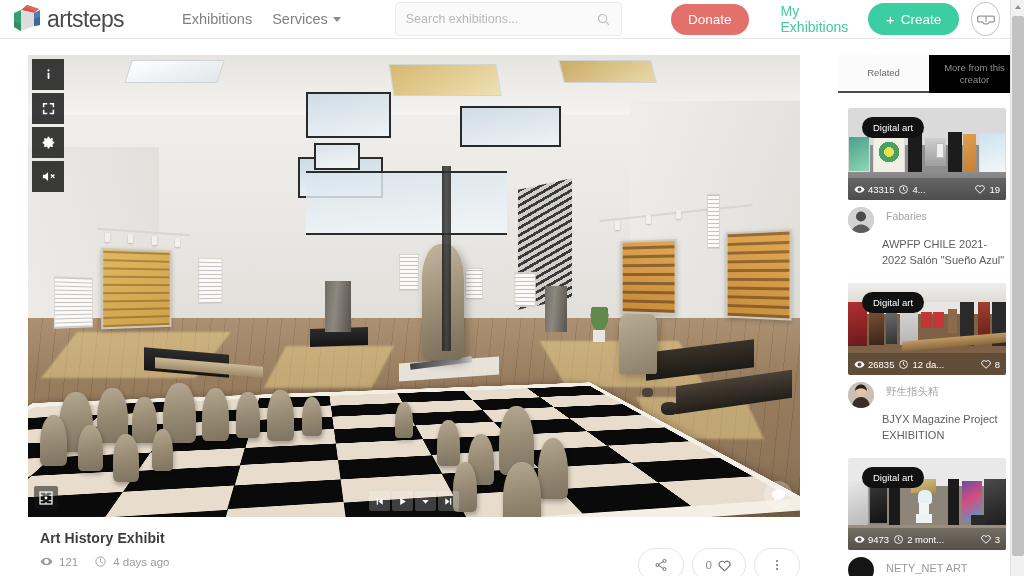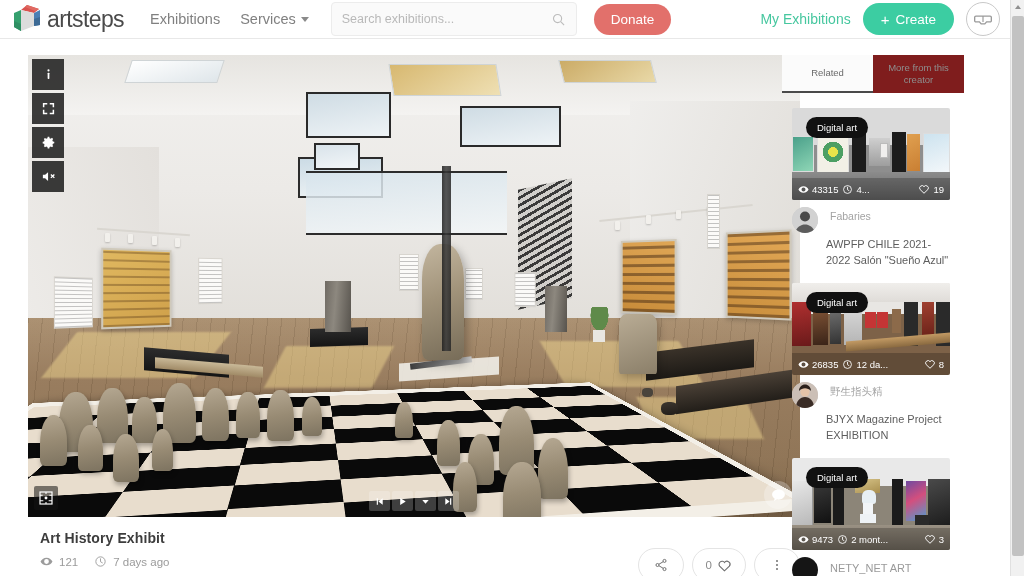--- a/index.html
+++ b/index.html
@@ -12,20 +12,21 @@
   }
 
   
   .header {
     position: absolute; top: 0; left: 0;
     width: 1010px; height: 39px;
     background: #ffffff;
     border-bottom: 1px solid #e8e8e8;
     display: flex; align-items: center;
     z-index: 50;
+    gap: 32px;
   }
   .logo-wrap { display: flex; align-items: center; margin-left: 10px; cursor: pointer; }
   .logo-mark { width: 34px; height: 34px; position: relative; }
   .logo-text {
     font-size: 23px; color: #4a4a4a; letter-spacing: -0.6px;
     margin-left: 3px; font-weight: 400;
   }
   .nav-links { display: flex; align-items: flex-end; margin-left: 26px; gap: 20px; }
   .nav-link {
     font-size: 14.5px; color: #808080; cursor: pointer;
@@ -382,27 +383,27 @@
     height: 34px; min-width: 46px;
     border: 1px solid #e4e4e4; border-radius: 18px;
     background: #fff; cursor: pointer;
     display: flex; align-items: center; justify-content: center;
     gap: 5px; padding: 0 13px;
     font-size: 11.5px; color: #8a8a8a;
   }
 
   
   .sidebar {
-    position: absolute; left: 782px; top: 55px;
+    position: absolute; left: 838px; top: 55px;
     width: 182px; height: 521px;
     overflow: hidden;
   }
   .tabs { display: flex; height: 38px; }
   .tab {
-    flex: 1; background: #7f1d1d;
+    flex: 1; background: #000000;
     display: flex; align-items: center; justify-content: center;
     text-align: center;
     font-size: 9.5px; color: #8e8e8e; cursor: pointer;
     line-height: 1.25; padding: 0 4px;
   }
   .tab.active {
     background: #fbfbfb; color: #6a6a6a;
     border-bottom: 2px solid #4b4b4b;
   }
   .card { margin-top: 15px; cursor: pointer; }
@@ -664,21 +665,21 @@
     <svg width="13" height="13" viewBox="0 0 24 24" fill="#9b9b9b">
       <path d="M12 5C6.8 5 2.6 8.4 1 12c1.6 3.6 5.8 7 11 7s9.4-3.4 11-7c-1.6-3.6-5.8-7-11-7zm0 11.4A4.4 4.4 0 1 1 12 7.6a4.4 4.4 0 0 1 0 8.8z"></path>
       <circle cx="12" cy="12" r="2.2" fill="#fff"></circle>
     </svg>
     <span>121</span>
     <span class="meta-sep"></span>
     <svg width="13" height="13" viewBox="0 0 24 24">
       <circle cx="12" cy="12" r="8.6" fill="none" stroke="#9b9b9b" stroke-width="1.7"></circle>
       <path d="M12 7v5.4l3.4 2" fill="none" stroke="#9b9b9b" stroke-width="1.7" stroke-linecap="round"></path>
     </svg>
-    <span>7 days ago</span>
+    <span>4 days ago</span>
   </div>
 
   <div class="action-row">
     <div class="pill">
       <svg width="14" height="14" viewBox="0 0 24 24">
         <circle cx="18" cy="5" r="2.6" fill="none" stroke="#6f6f6f" stroke-width="1.7"></circle>
         <circle cx="6" cy="12" r="2.6" fill="none" stroke="#6f6f6f" stroke-width="1.7"></circle>
         <circle cx="18" cy="19" r="2.6" fill="none" stroke="#6f6f6f" stroke-width="1.7"></circle>
         <path d="M8.3 10.8 15.7 6.4M8.3 13.2l7.4 4.4" stroke="#6f6f6f" stroke-width="1.7"></path>
       </svg>

